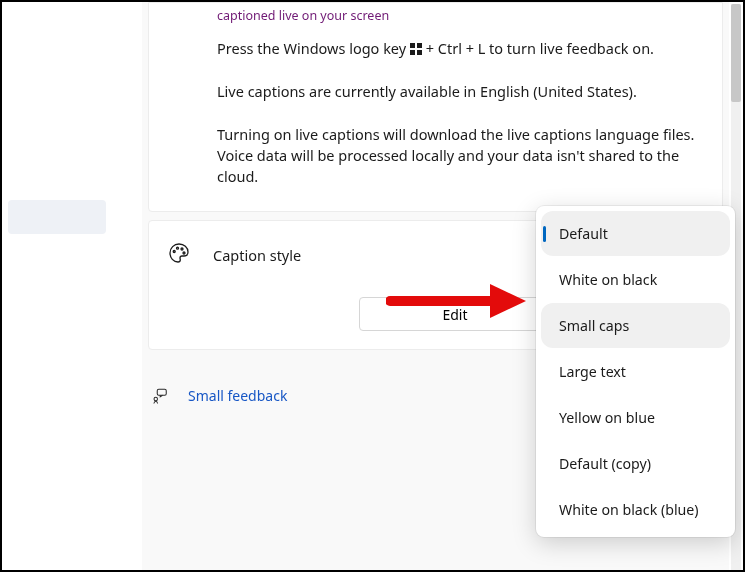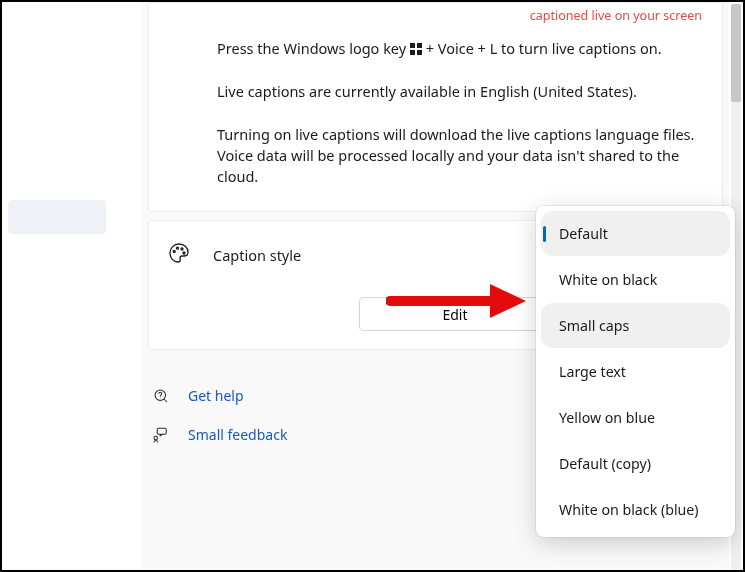--- a/index.html
+++ b/index.html
@@ -39,24 +39,23 @@
     margin-bottom: 8px;
   }
   .card-top {
     padding: 0 20px 20px 68px;
     position: relative;
     margin-top: 0;
     border-top-left-radius: 0;
     border-top-right-radius: 0;
   }
   .muted-line {
-    color: #ef4444;
+    color: #701a75;
     font-size: 12.5px;
     padding: 4px 0 14px 0;
-    text-align: right;
   }
   .para {
     font-size: 14.5px;
     line-height: 1.45;
     margin-bottom: 22px;
   }
   .winlogo {
     display: inline-block;
     width: 12px; height: 12px;
     position: relative;
@@ -182,21 +181,21 @@
   <div class="sidebar-sel"></div>
 </div>
 
 <div class="main">
 
   <div class="card card-top">
     <div class="muted-line">captioned live on your screen</div>
     <p class="para">
       <span>Press the Windows logo key </span>
       <span class="winlogo"><span class="a"></span><span class="b"></span><span class="c"></span><span class="d"></span></span>
-      <span> + Voice + L to turn live captions on.</span>
+      <span> + Ctrl + L to turn live feedback on.</span>
     </p>
     <p class="para">Live captions are currently available in English (United States).</p>
     <p class="para" style="margin-bottom:4px">Turning on live captions will download the live captions language files. Voice data will be processed locally and your data isn't shared to the cloud.</p>
   </div>
 
   <div class="card card-style">
     <div class="style-row">
       <svg class="palette-icon" viewBox="0 0 24 24" fill="none" stroke="#1b1b1b" stroke-width="1.3">
         <path d="M12 3c5 0 9 3.6 9 8 0 2.6-2 4-4 4h-2c-1.2 0-2 .9-2 2 0 .7.3 1.2.3 1.8 0 1-.9 2.2-2.3 2.2C6.5 21 3 17 3 12s4-9 9-9z"></path>
         <circle cx="7.2" cy="10.5" r="1"></circle>
@@ -205,29 +204,20 @@
         <circle cx="17" cy="12" r="1"></circle>
       </svg>
       <div class="style-label">Caption style</div>
     </div>
     <button class="edit-btn">Edit</button>
   </div>
 
   <div class="footer-links">
     <div class="footer-link">
       <svg class="footer-icon" viewBox="0 0 24 24" fill="none" stroke="#2b2b2b" stroke-width="1.4">
-        <circle cx="11" cy="11" r="7"></circle>
-        <path d="M9 9c0-1.2 1-2 2-2s2 .8 2 2c0 1-.8 1.4-1.4 1.9-.4.4-.6.8-.6 1.6"></path>
-        <circle cx="11" cy="14.6" r="0.6" fill="#2b2b2b" stroke="none"></circle>
-        <path d="M16 16l4 4"></path>
-      </svg>
-      <span class="txt">Get help</span>
-    </div>
-    <div class="footer-link">
-      <svg class="footer-icon" viewBox="0 0 24 24" fill="none" stroke="#2b2b2b" stroke-width="1.4">
         <rect x="7" y="3" width="12" height="8" rx="2"></rect>
         <path d="M11 11v2l3-2"></path>
         <circle cx="5" cy="16" r="2.3"></circle>
         <path d="M2.5 22c.4-2 1.5-3 2.5-3s2.1 1 2.5 3"></path>
       </svg>
       <span class="txt">Small feedback</span>
     </div>
   </div>
 
 </div>

